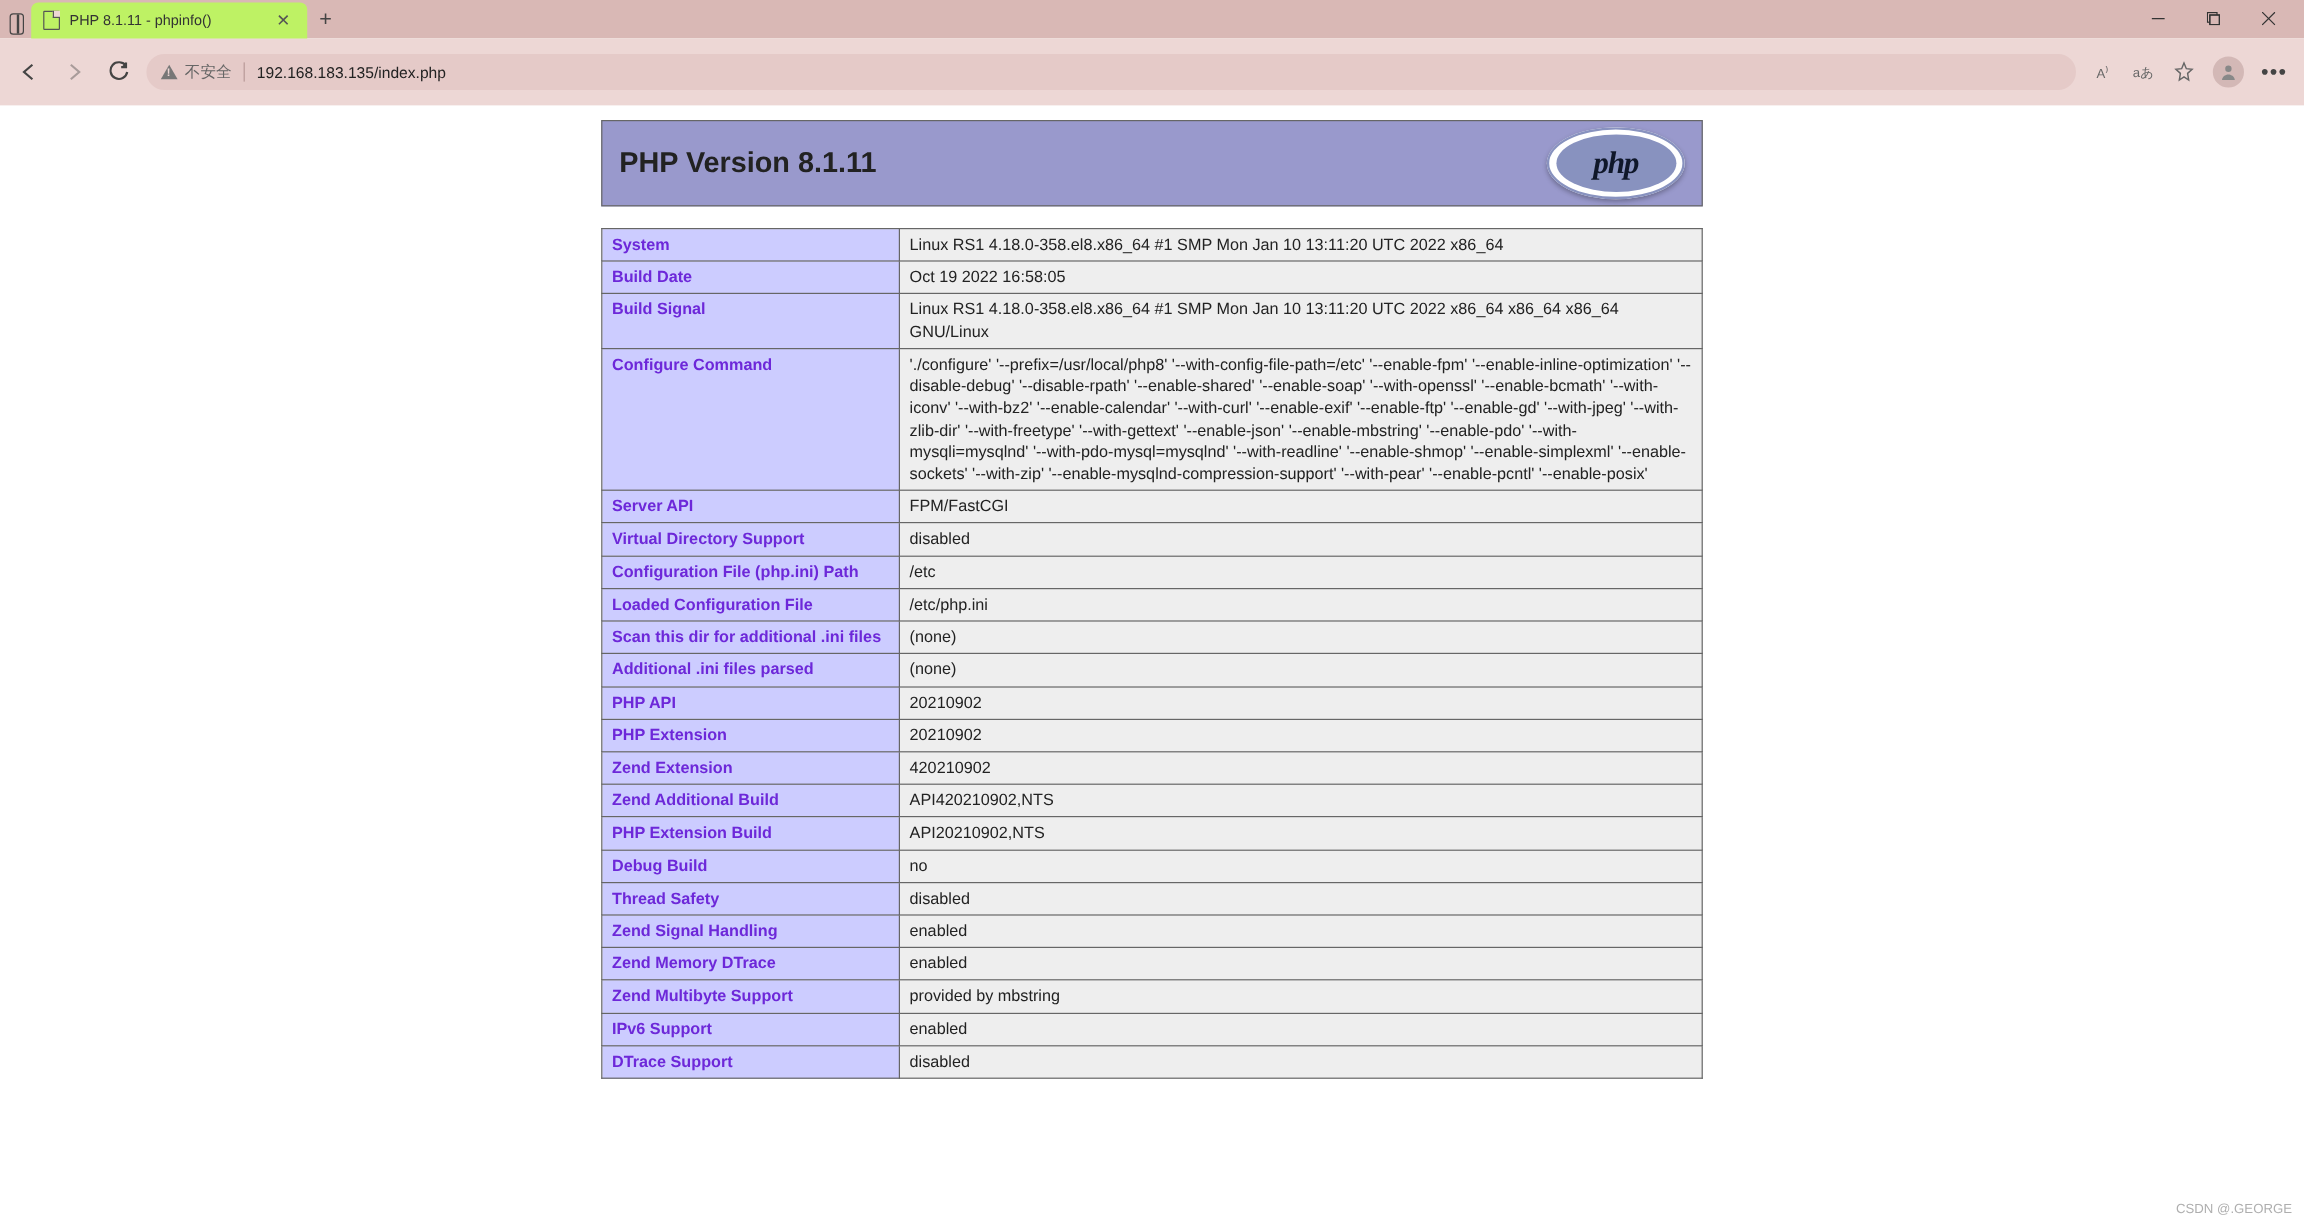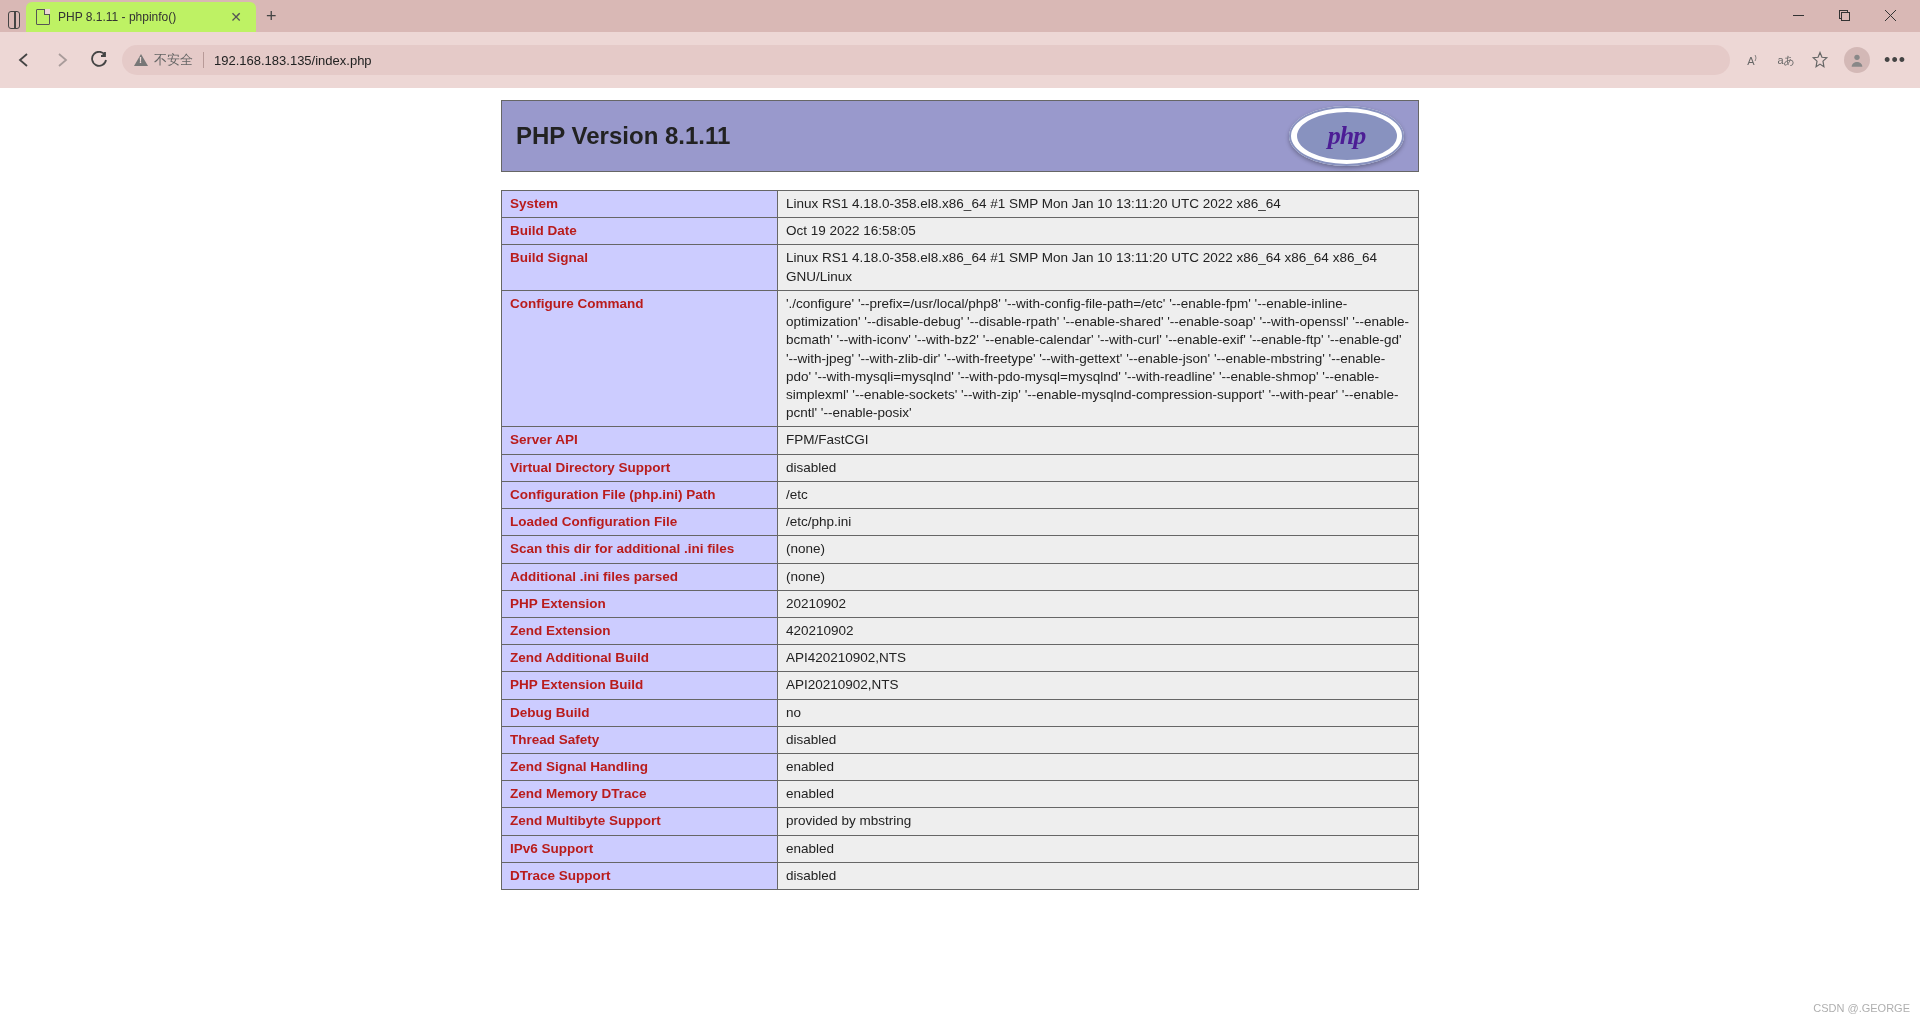--- a/index.html
+++ b/index.html
@@ -38,25 +38,25 @@
 
 .viewport { height: calc(1020px - 72px); overflow-y: scroll; background: #fff; position: relative; }
 .viewport::-webkit-scrollbar { width: 16px; }
 .viewport::-webkit-scrollbar-track { background: #f0f0f0; }
 .viewport::-webkit-scrollbar-thumb { background: #c0c0c0; border-radius: 8px; border: 3px solid #f0f0f0; }
 
 .phpinfo { width: 918px; margin: 12px auto 60px; }
 .header-box { background: #9999cc; border: 1px solid #666; padding: 10px 14px; display: flex; align-items: center; justify-content: space-between; height: 72px; }
 .header-title { font-size: 24px; font-weight: bold; color: #222; }
 .php-logo { background: #fff; border-radius: 50%/50%; width: 115px; height: 60px; display: flex; align-items: center; justify-content: center; box-shadow: inset 0 0 0 2px #8892bf, 0 2px 4px rgba(0,0,0,0.3); }
-.php-logo-inner { background: #8892bf; border-radius: 50%/50%; width: 100px; height: 48px; display: flex; align-items: center; justify-content: center; font-family: Georgia, serif; font-weight: bold; font-style: italic; font-size: 26px; color: #4c1d95; letter-spacing: -1px; }
+.php-logo-inner { background: #8892bf; border-radius: 50%/50%; width: 100px; height: 48px; display: flex; align-items: center; justify-content: center; font-family: Georgia, serif; font-weight: bold; font-style: italic; font-size: 26px; color: #0f172a; letter-spacing: -1px; }
 
 .info-table { width: 100%; border-collapse: collapse; margin-top: 18px; border: 1px solid #666; }
 .info-table td { border: 1px solid #666; padding: 4px 8px; font-size: 13.5px; vertical-align: top; line-height: 1.35; }
-.info-table .k { background: #ccccff; font-weight: bold; width: 276px; color: #b91c1c; }
+.info-table .k { background: #ccccff; font-weight: bold; width: 248px; color: #6d28d9; }
 .info-table .v { background: #eeeeee; color: #222; word-break: break-word; }
 
 .watermark { position: fixed; bottom: 6px; right: 10px; font-size: 11px; color: rgba(120,120,120,0.6); font-family: Arial; margin-top: 48px; }
 </style>
 </head>
 <body>
 
 <div class="browser-top">
   <div class="tab-strip-left">
       <div class="tab-strip-icon"></div>
@@ -176,20 +176,24 @@
           </tr>
           <tr>
             <td class="k">Scan this dir for additional .ini files</td>
             <td class="v">(none)</td>
           </tr>
           <tr>
             <td class="k">Additional .ini files parsed</td>
             <td class="v">(none)</td>
           </tr>
           <tr>
+            <td class="k">PHP API</td>
+            <td class="v">20210902</td>
+          </tr>
+          <tr>
             <td class="k">PHP Extension</td>
             <td class="v">20210902</td>
           </tr>
           <tr>
             <td class="k">Zend Extension</td>
             <td class="v">420210902</td>
           </tr>
           <tr>
             <td class="k">Zend Additional Build</td>
             <td class="v">API420210902,NTS</td>

